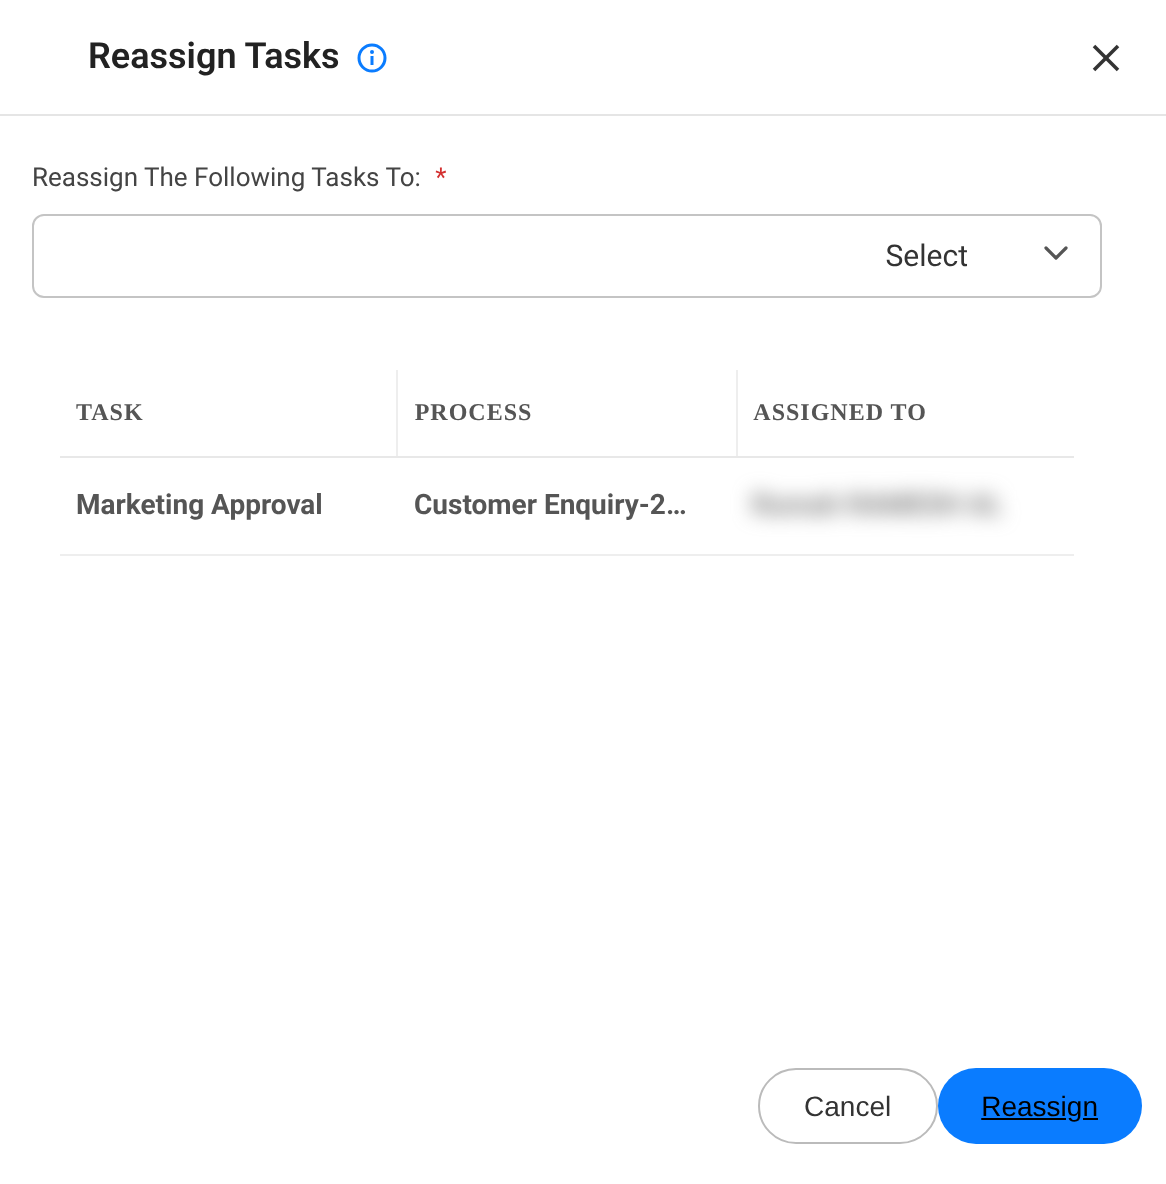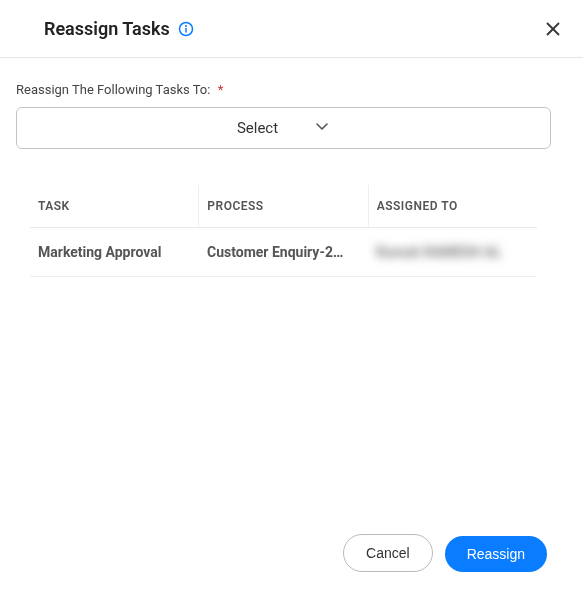--- a/index.html
+++ b/index.html
@@ -77,38 +77,39 @@
     color: #d32f2f;
     margin-left: 4px;
   }
   .select-box {
     width: 100%;
     border: 1px solid #c4c4c4;
     border-radius: 6px;
     padding: 10px 14px;
     display: flex;
     align-items: center;
-    justify-content: center;
+    justify-content: flex-end;
     cursor: pointer;
     font-size: 15px;
     color: #333;
     gap: 36px;
   }
   .chevron-icon svg {
     width: 16px;
     height: 16px;
     stroke: #555;
   }
   .table-wrap {
     margin-top: 36px;
     padding: 0 14px;
   }
   .th-row {
     display: flex;
     border-bottom: 1px solid #e8e8e8;
+    font-family: Liberation Serif, serif;
   }
   .th {
     flex: 1;
     font-size: 12px;
     font-weight: 600;
     letter-spacing: 0.5px;
     color: #555;
     padding: 14px 8px;
     border-right: 1px solid #eee;
   }
@@ -129,39 +130,38 @@
     overflow: hidden;
     text-overflow: ellipsis;
   }
   .td.blurred {
     filter: blur(5px);
     color: #777;
   }
   .footer {
     display: flex;
     justify-content: flex-end;
-    gap: 12px;
-    padding: 18px 36px 20px 24px;
-    align-items: flex-end;
+    padding: 18px 12px 20px 24px;
   }
   .btn {
     padding: 10px 22px;
     font-size: 14px;
     border-radius: 20px;
     cursor: pointer;
     border: none;
   }
   .btn-secondary {
     background: #fff;
     color: #333;
     border: 1px solid #bbb;
   }
   .btn-primary {
     background: #0a7cff;
-    color: #ffffff;
+    color: #000000;
+    text-decoration: underline;
   }
 </style>
 </head>
 <body>
 
 <div class="dialog">
 
   <div class="header">
     <div class="header-left">
       <span class="title">Reassign Tasks</span>

